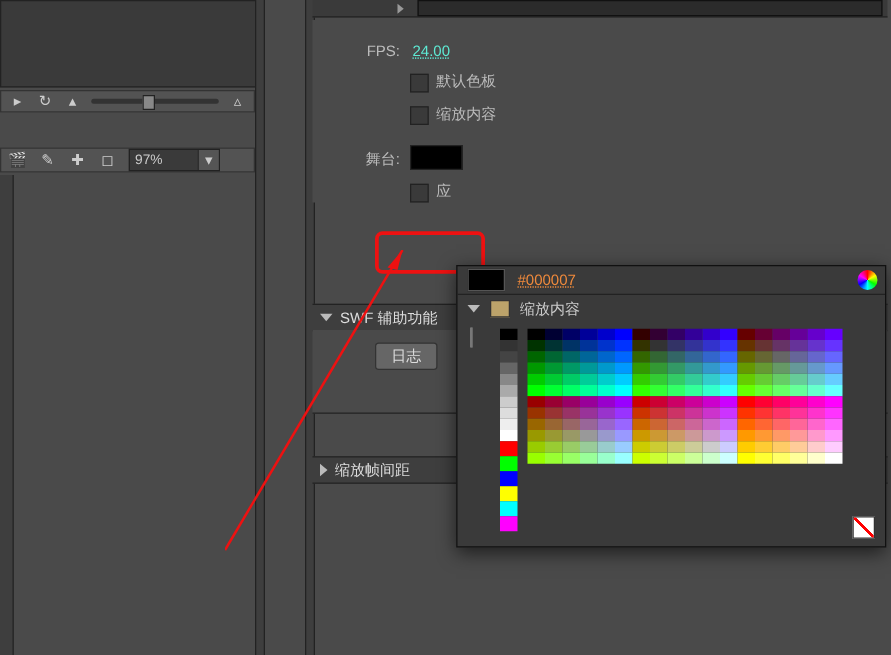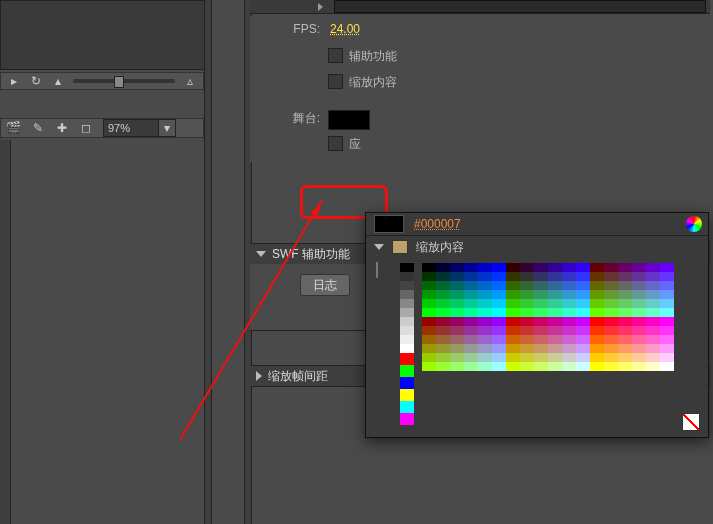--- a/index.html
+++ b/index.html
@@ -15,23 +15,23 @@
 .zoom-field{width:46px;height:16px;background:#3a3a3a;color:#ccc;font-size:11px;padding:0 4px;line-height:16px}
 .zoom-arrow{width:16px;height:16px;background:#555;border-left:1px solid #222;display:flex;align-items:center;justify-content:center}
 .left-mid{position:absolute;left:0;top:140px;width:204px;height:384px;background:#4a4a4a;border-right:1px solid #222}
 .left-mid-inner{position:absolute;left:0;top:0;width:10px;height:384px;background:#3e3e3e;border-right:1px solid #222}
 .right-vdiv{position:absolute;left:244px;top:0;width:6px;height:524px;background:#3e3e3e;border-left:1px solid #222;border-right:1px solid #222}
 .panel{position:absolute;left:250px;width:460px;background:#4a4a4a}
 .section-hdr{height:20px;background:#3e3e3e;border-top:1px solid #222;border-bottom:1px solid #222;display:flex;align-items:center;padding-left:6px;gap:6px;color:#ddd;font-size:12px}
 .tri{width:0;height:0;border-top:5px solid transparent;border-bottom:5px solid transparent;border-left:6px solid #bbb}
 .tri.down{border-left:5px solid transparent;border-right:5px solid transparent;border-top:6px solid #bbb;border-bottom:none}
 .tri.right{border-top:5px solid transparent;border-bottom:5px solid transparent;border-left:6px solid #bbb}
-.row{display:flex;align-items:flex-start;height:26px;font-size:12px;color:#bbb}
+.row{display:flex;align-items:flex-end;height:26px;font-size:12px;color:#bbb}
 .lbl{width:70px;text-align:right;padding-right:8px}
-.val-link{color:#fde047;text-decoration:underline dotted;padding:0 2px}
+.val-link{color:#5eead4;text-decoration:underline dotted;padding:0 2px}
 .chk{width:13px;height:13px;border:1px solid #222;background:#3a3a3a;margin-right:6px}
 .btn{height:20px;background:#5c5c5c;border:1px solid #222;color:#ddd;padding:0 20px;display:inline-flex;align-items:center;font-size:12px}
 .link-icon{width:16px;height:14px;color:#999;display:inline-flex}
 .swatch{width:40px;height:18px;background:#000;border:1px solid #222}
 .red-box{position:absolute;left:300px;top:185px;width:82px;height:28px;border:3px solid #e11;border-radius:6px;pointer-events:none;z-index:5}
 
 .swf-hdr{position:absolute;left:250px;top:243px;width:460px}
 .swf-body{position:absolute;left:250px;top:264px;width:460px;height:66px;background:#4a4a4a;border-bottom:1px solid #222}
 .tab-btn{display:inline-block;margin:10px 0 0 50px;height:20px;background:#666;border:1px solid #333;border-radius:3px;padding:0 12px;line-height:20px;color:#ddd}
 
@@ -100,21 +100,21 @@
 <div class="panel" style="top:16px">
 
   <div class="row" style="margin-top:6px">
     <span class="lbl">FPS:</span>
     <span class="val-link">24.00</span>
   </div>
 
   <div class="row">
     <span class="lbl"></span>
     <span class="chk"></span>
-    <span>辅助功能</span>
+    <span>默认色板</span>
   </div>
 
 
   <div class="row">
     <span class="lbl"></span>
     <span class="chk"></span>
     <span>缩放内容</span>
   </div>
 
 

